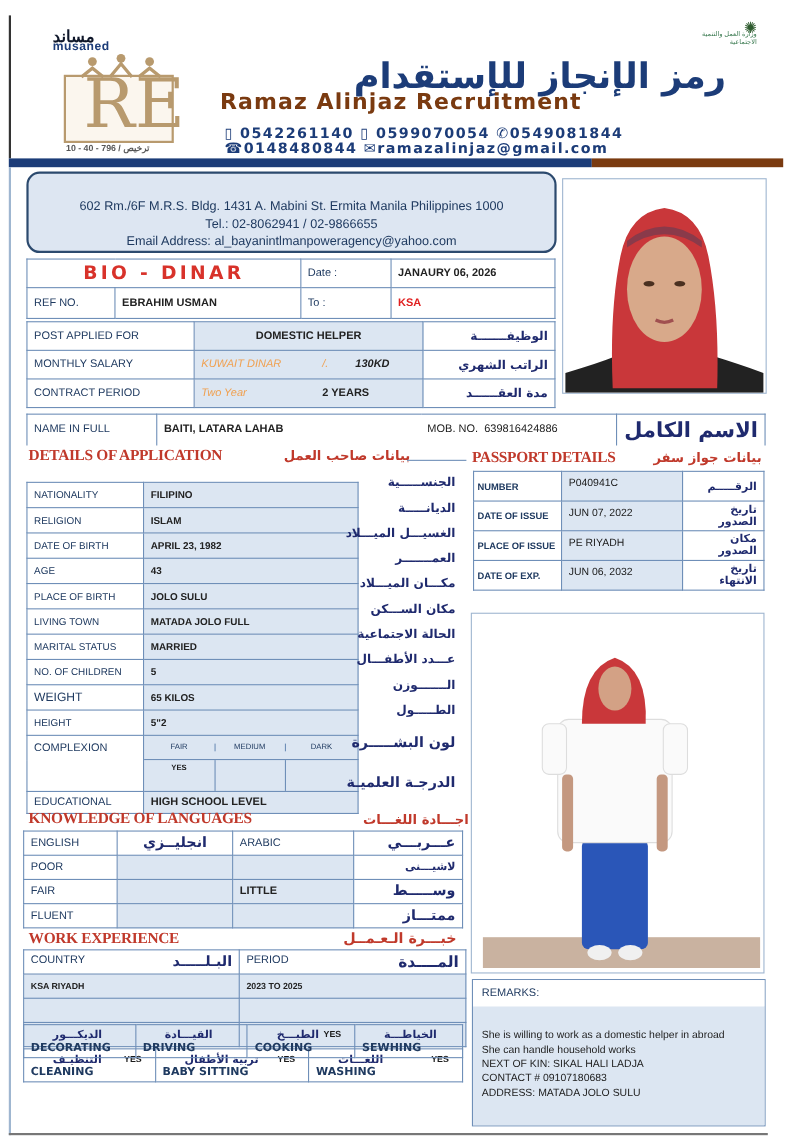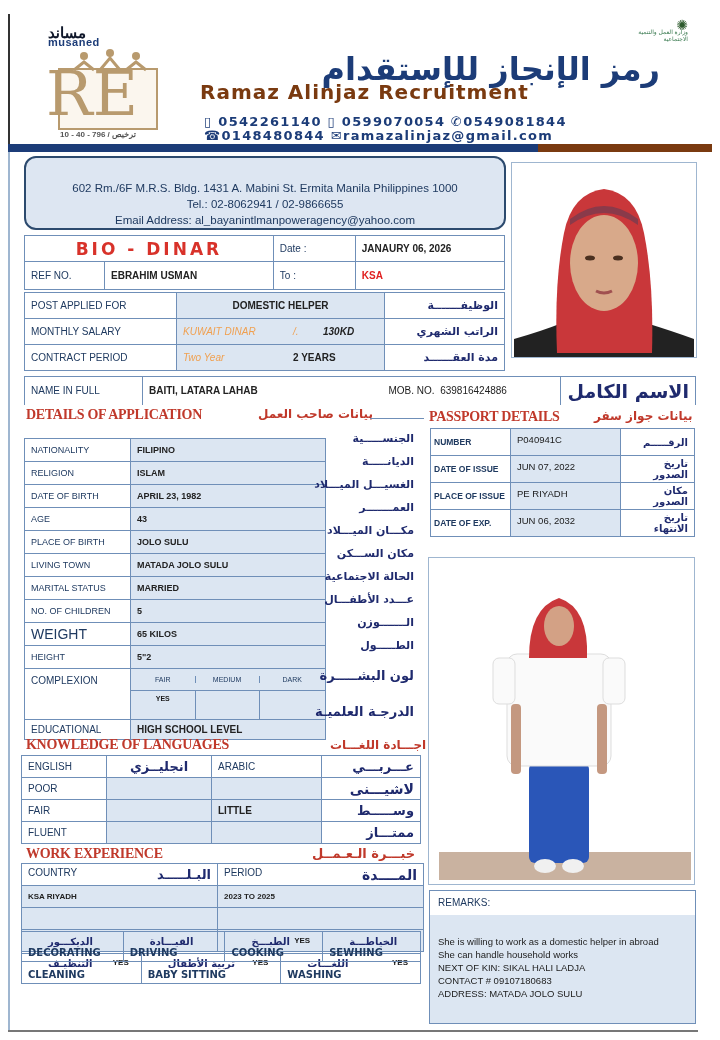--- a/index.html
+++ b/index.html
@@ -3,21 +3,21 @@
 <meta charset="utf-8">
 <style>
   * { box-sizing: border-box; margin: 0; padding: 0; }
   body { width: 720px; height: 1040px; background: #fff; font-family: "Liberation Sans", sans-serif; position: relative; overflow: hidden; color: #1a1a1a; }
   .abs { position: absolute; }
   
   #header { left: 8px; top: 14px; width: 704px; height: 130px; background: #fff; border-left: 2px solid #333; }
   .musaned-ar { left: 48px; top: 24px; font-size: 15px; font-weight: bold; color: #0f172a; direction: rtl; }
   .musaned-en { left: 48px; top: 36px; font-size: 11px; font-weight: bold; color: #1c3c78; letter-spacing: 0.5px; }
   .logo-box { left: 58px; top: 68px; width: 100px; height: 62px; border: 2px solid #b89a6e; background: #fbf6ee; }
-  .logo-re { left: 46px; top: 58px; width: 92px; font-family: "DejaVu Serif", serif; font-size: 62px; color: #b89a6e; text-align: center; line-height: 72px; }
+  .logo-re { left: 76px; top: 58px; width: 92px; font-family: "DejaVu Serif", serif; font-size: 62px; color: #b89a6e; text-align: center; line-height: 72px; }
   .logo-figures { left: 70px; top: 48px; width: 80px; height: 24px; }
   .license { left: 60px; top: 130px; font-size: 8px; color: #555; font-weight: bold; }
   .ministry { left: 618px; top: 22px; width: 70px; font-size: 6px; color: #3a7a50; text-align: right; line-height: 7px; }
   .ministry .palm { font-size: 14px; color: #2d5a2d; display:block; }
   .title-ar { left: 200px; top: 50px; width: 460px; text-align: right; font-size: 32px; font-weight: bold; color: #1c3c78; direction: rtl; font-family: "DejaVu Sans", sans-serif; letter-spacing: 1px; }
   .title-en { left: 200px; top: 80px; width: 460px; font-size: 20px; font-weight: bold; color: #7a3a10; letter-spacing: 1px; font-family: "DejaVu Sans", sans-serif; }
   .contact1 { left: 204px; top: 114px; font-size: 13px; color: #1c3c78; font-weight: bold; letter-spacing: 1.3px; font-family: "DejaVu Sans", sans-serif; }
   .contact2 { left: 204px; top: 128px; font-size: 13px; color: #1c3c78; font-weight: bold; letter-spacing: 1.3px; font-family: "DejaVu Sans", sans-serif; }
   .hdr-bar-blue { left: 8px; top: 144px; width: 530px; height: 8px; background: #1c3c78; }
   .hdr-bar-brown { left: 538px; top: 144px; width: 174px; height: 8px; background: #7a3a10; }
@@ -164,32 +164,32 @@
       <tr style="height:23px;">
         <td class="lbl" style="width:106px; font-size:9px;">AGE</td>
         <td class="shade val" style="font-size:9px;">43</td>
       </tr>
       <tr style="height:23px;">
         <td class="lbl" style="width:106px; font-size:9px;">PLACE OF BIRTH</td>
         <td class="shade val" style="font-size:9px;">JOLO SULU</td>
       </tr>
       <tr style="height:23px;">
         <td class="lbl" style="width:106px; font-size:9px;">LIVING TOWN</td>
-        <td class="shade val" style="font-size:9px;">MATADA JOLO SULU</td>
+        <td class="shade val" style="font-size:9px;">MATADA JOLO FULL</td>
       </tr>
       <tr style="height:23px;">
         <td class="lbl" style="width:106px; font-size:9px;">MARITAL STATUS</td>
         <td class="shade val" style="font-size:9px;">MARRIED</td>
       </tr>
       <tr style="height:23px;">
         <td class="lbl" style="width:106px; font-size:9px;">NO. OF CHILDREN</td>
         <td class="shade val" style="font-size:9px;">5</td>
       </tr>
       <tr style="height:23px;">
-        <td class="lbl" style="width:106px; font-size:14px;">WEIGHT</td>
+        <td class="lbl" style="width:106px; font-size:11px;">WEIGHT</td>
         <td class="shade val" style="font-size:9px;">65 KILOS</td>
       </tr>
       <tr style="height:23px;">
         <td class="lbl" style="width:106px; font-size:9px;">HEIGHT</td>
         <td class="shade val" style="font-size:9px;">5"2</td>
       </tr>
     </tbody>
   <tbody>
       <tr style="height:22px;">
     <td rowspan="2" style="vertical-align:top; padding-top:6px;" class="lbl">COMPLEXION</td>
@@ -290,21 +290,21 @@
     <td class="ar" style="width:105px; text-align:center; font-size:13px;">انجليــزي</td>
     <td class="lbl" style="width:110px;">ARABIC</td>
     <td class="ar" style="font-size:13px;">عـــربـــي</td>
   </tr>
   </tbody>
     <tbody id="lang-rows">
       <tr style="height:22px;">
         <td class="lbl">POOR</td>
         <td class="shade val"></td>
         <td class="shade val"></td>
-        <td class="ar" style="font-size:14px;">لاشيـــنى</td>
+        <td class="ar" style="font-size:10px;">لاشيـــنى</td>
       </tr>
       <tr style="height:22px;">
         <td class="lbl">FAIR</td>
         <td class="shade val"></td>
         <td class="shade val">LITTLE</td>
         <td class="ar" style="font-size:13px;">وســـــط</td>
       </tr>
       <tr style="height:22px;">
         <td class="lbl">FLUENT</td>
         <td class="shade val"></td>

